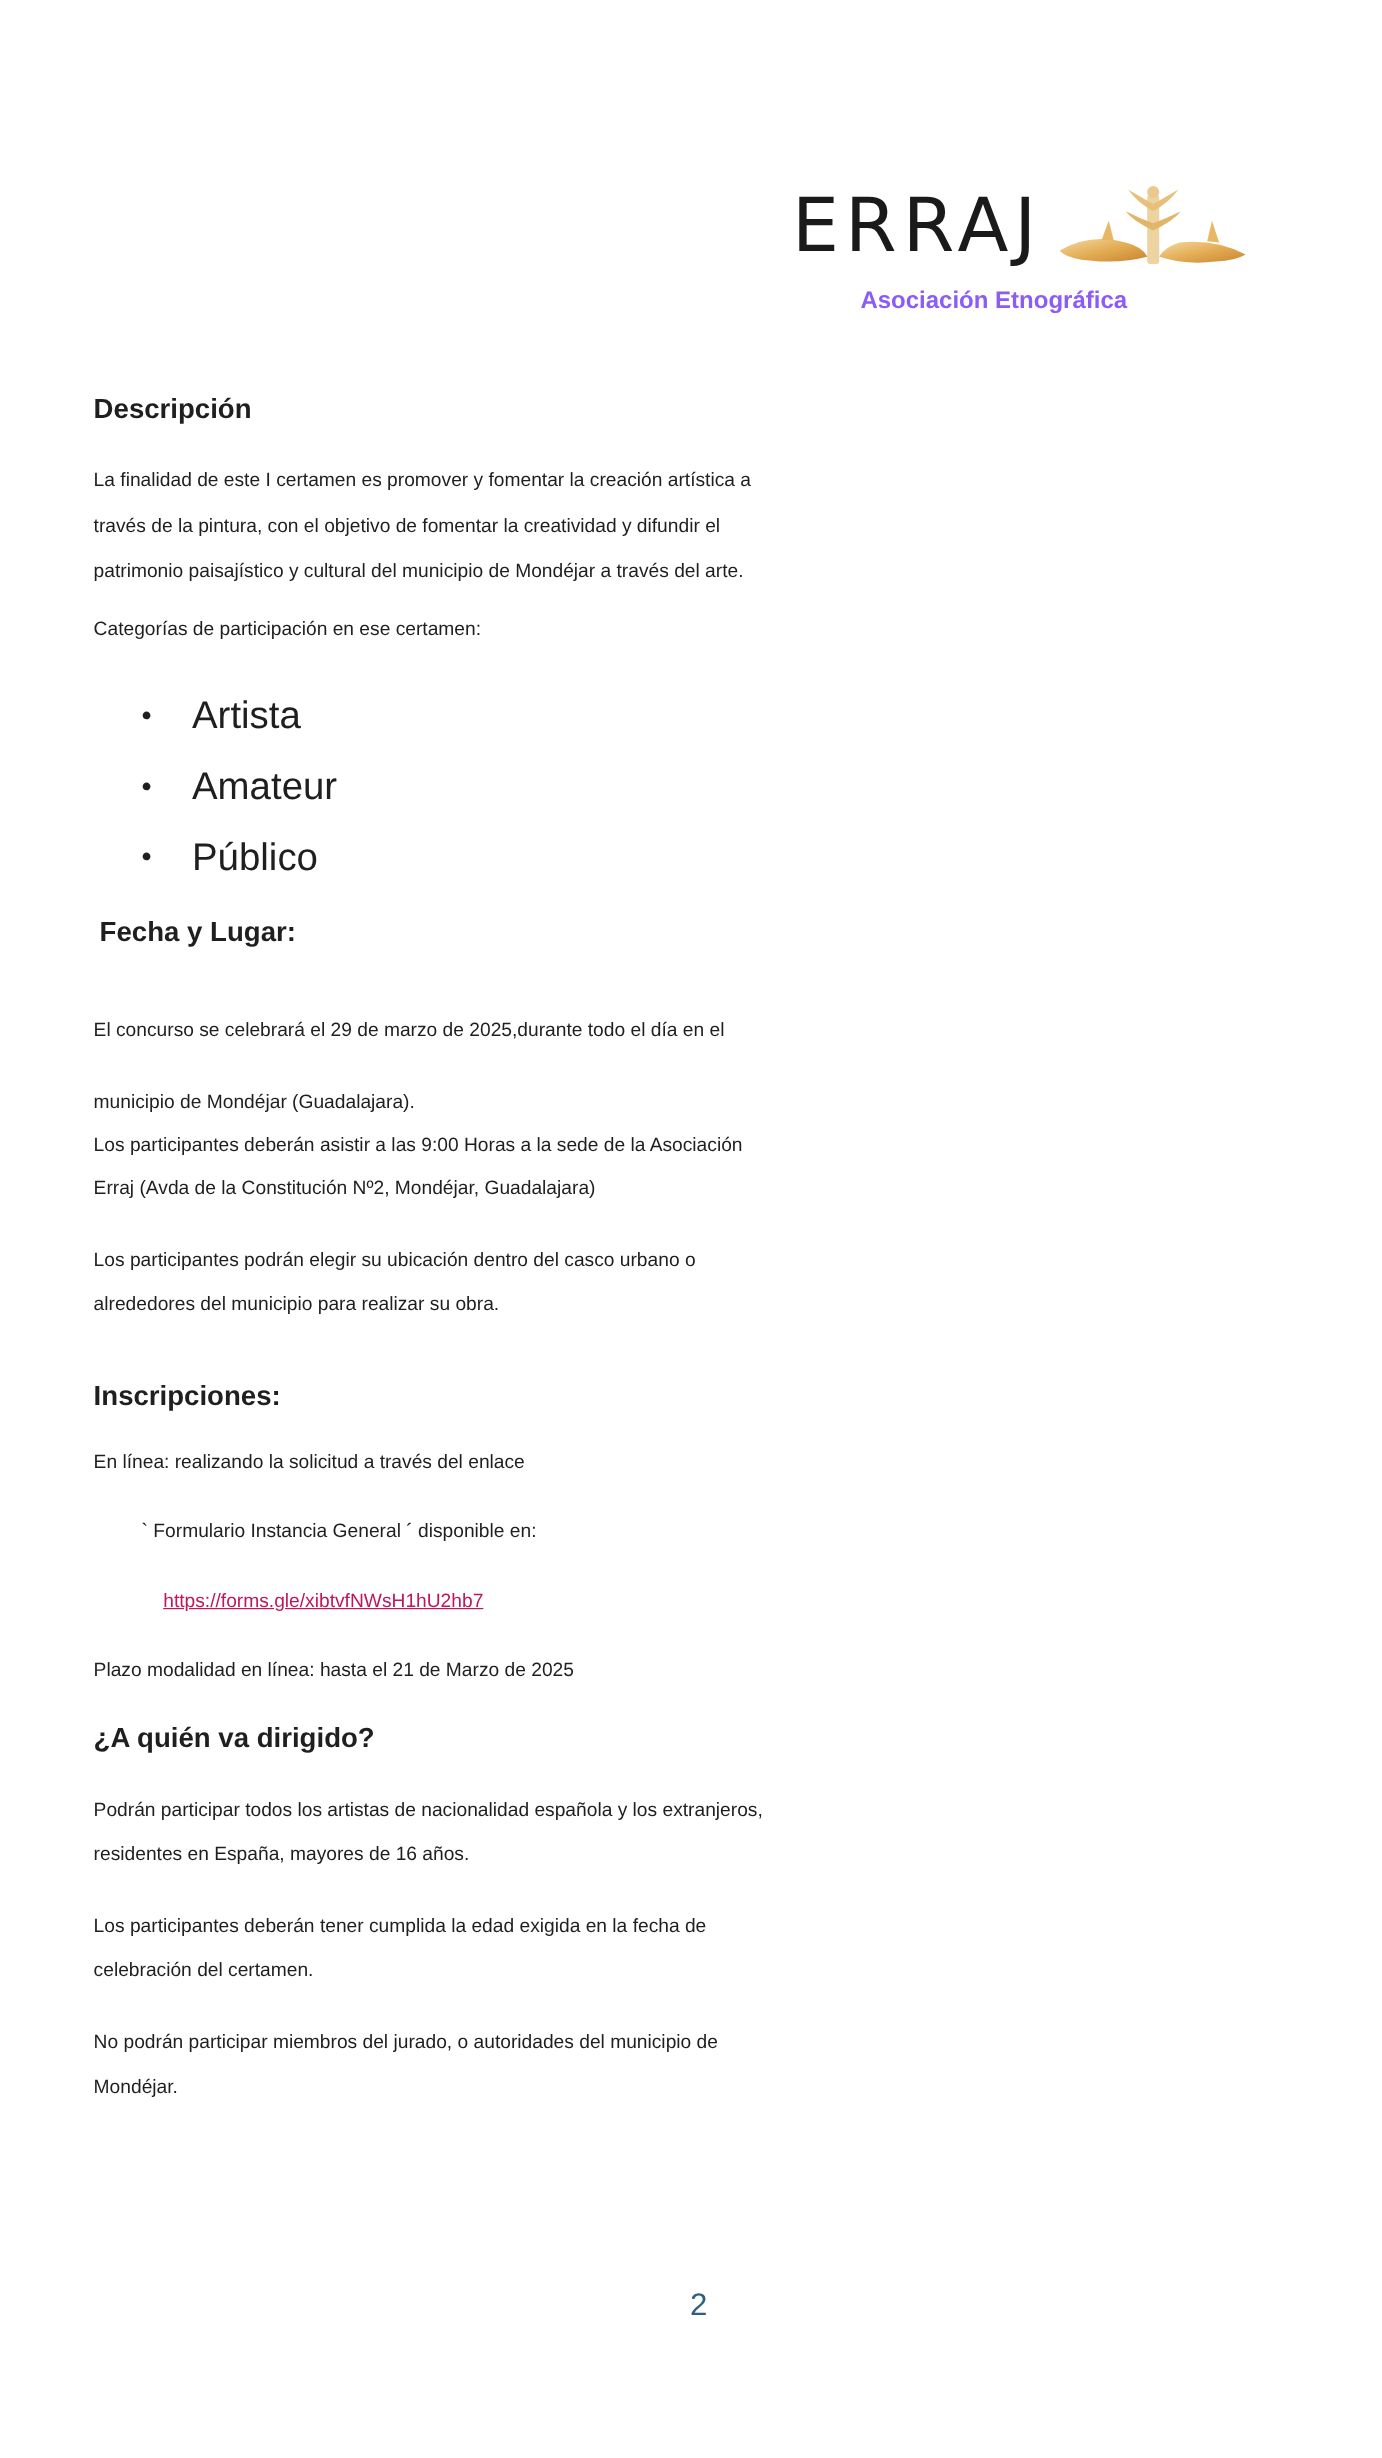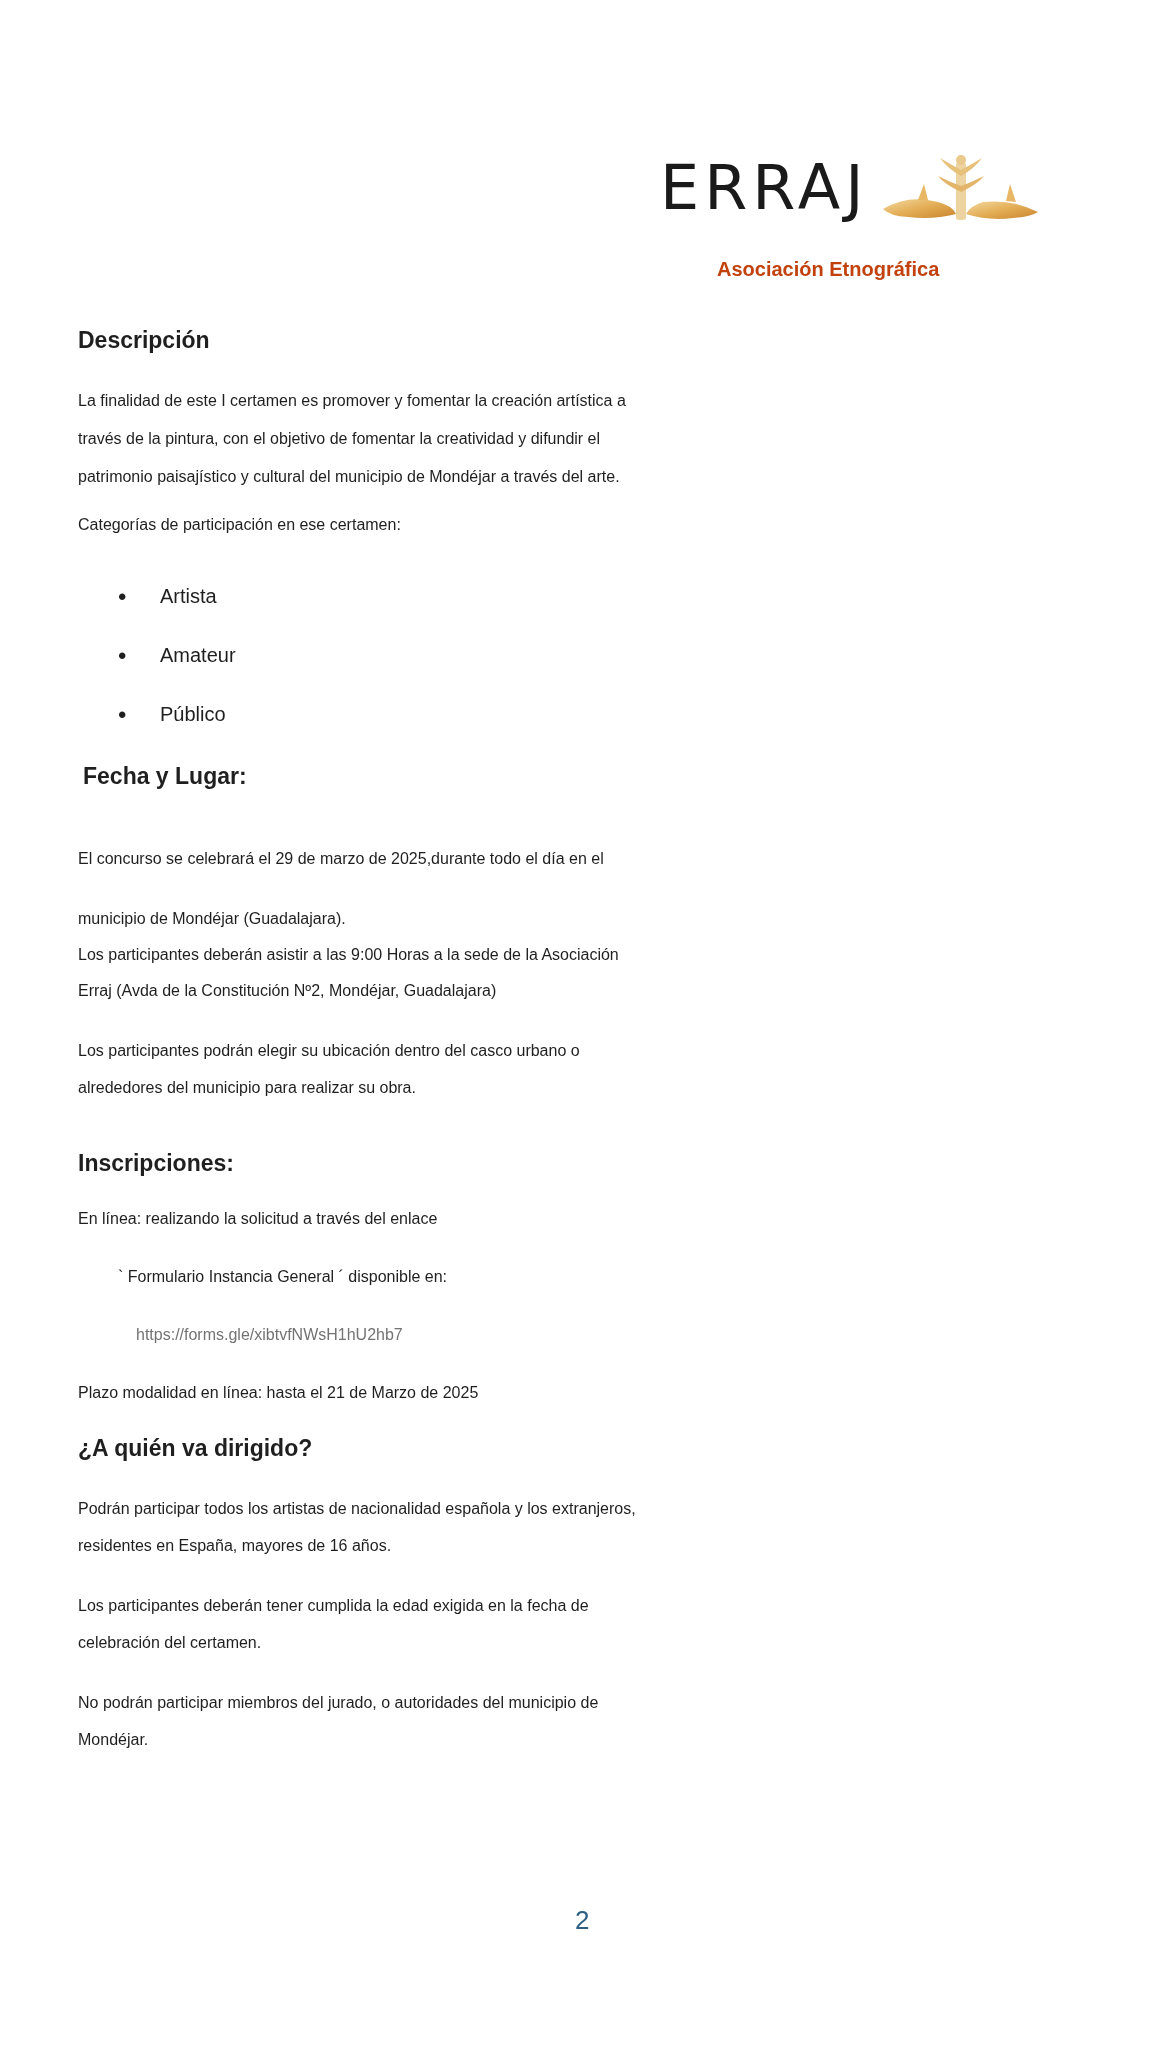--- a/index.html
+++ b/index.html
@@ -9,30 +9,30 @@
     color: #1f1f1f;
   }
   .logo { position: absolute; left: 660px; top: 150px; width: 400px; height: 120px; }
   .logo-word {
     position: absolute; left: 0; top: 0;
     font-family: "DejaVu Sans", sans-serif;
     font-size: 62px; letter-spacing: 5px; color: #1a1a1a; line-height: 76px;
   }
   .logo-ornament { position: absolute; left: 218px; top: 4px; width: 165px; height: 70px; }
   .logo-sub {
-    position: absolute; left: 57px; top: 108px;
-    font-size: 20px; font-weight: bold; color: #c2410c;
+    position: absolute; left: 57px; top: 90px;
+    font-size: 20px; font-weight: bold; color: #8b5cf6;
   }
   .content { position: absolute; left: 78px; top: 0; width: 960px; }
   .t { position: absolute; left: 0; font-size: 16px; line-height: 37px; white-space: nowrap; }
   .b { font-weight: normal; }
   .h { font-weight: bold; font-size: 23px; }
   .bullet { position: absolute; left: 40px; font-size: 24px; line-height: 37px; }
-  .bullet-text { position: absolute; left: 82px; font-size: 20px; line-height: 37px; text-align: center; }
-  .link { color: #737373; }
+  .bullet-text { position: absolute; left: 82px; font-size: 32px; line-height: 37px; text-align: center; }
+  .link { color: #be185d; text-decoration: underline; }
   .page-num { position: absolute; left: 575px; top: 1905px; font-size: 26px; color: #2f5f80; }
 </style>
 </head>
 <body>
 
 <div class="logo">
   <div class="logo-word">ERRAJ</div>
   <svg class="logo-ornament" viewBox="0 0 165 70">
     <defs>
       <linearGradient id="gold" x1="0" y1="0" x2="1" y2="1">

